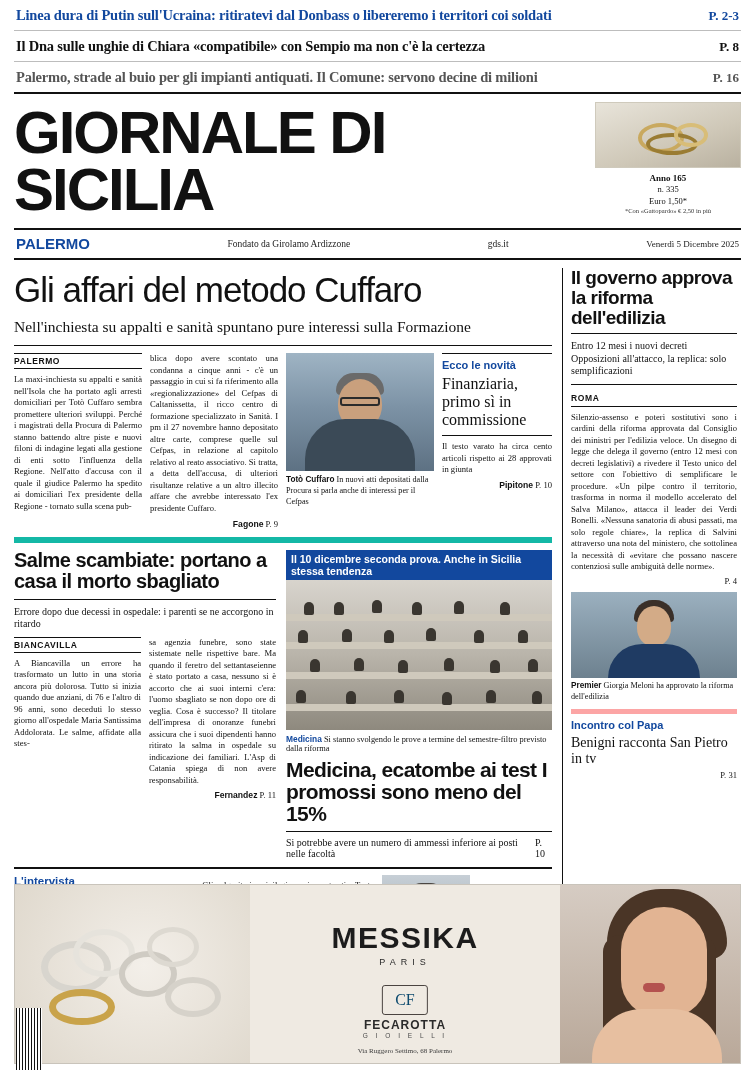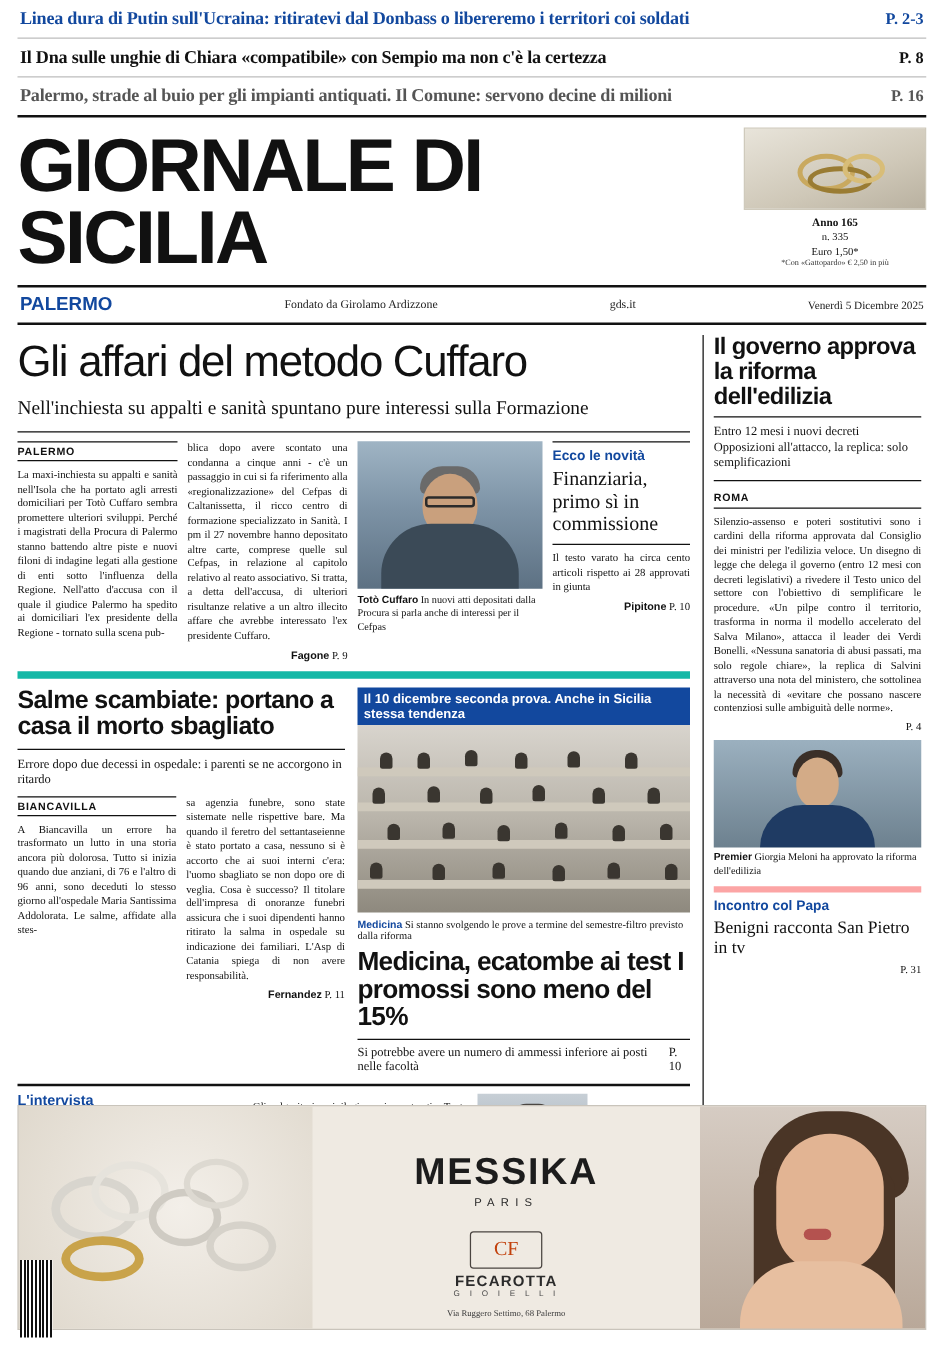--- a/index.html
+++ b/index.html
@@ -198,22 +198,22 @@
     font-size:30px; letter-spacing:1.5px; color:#1c1c1c; white-space:nowrap;
   }
   .ad-brand-sub {
     position:absolute; left:50%; top:72px; transform:translateX(-50%);
     font-family:"Liberation Sans", sans-serif; font-size:9px; letter-spacing:5px; color:#2a2a2a;
   }
   .ad-logo {
     position:absolute; left:50%; top:100px; transform:translateX(-50%); text-align:center;
   }
   .ad-logo .mono {
-    width:58px;height:30px;border:1.5px solid #4a4440;border-radius:3px;margin:0 auto 3px auto;
-    font-family:"Liberation Serif", serif; font-size:16px; line-height:28px; color:#c2410c;
+    width:46px;height:30px;border:1.5px solid #4a4440;border-radius:3px;margin:0 auto 3px auto;
+    font-family:"Liberation Serif", serif; font-size:16px; line-height:28px; color:#0c4a6e;
   }
   .ad-logo .nm { font-family:"Liberation Sans", sans-serif; font-weight:bold; font-size:12px; letter-spacing:1px; color:#2b2b2b;}
   .ad-logo .nm2 { font-family:"Liberation Sans", sans-serif; font-size:6.5px; letter-spacing:3px; color:#4a4a4a;}
   .ad-addr { position:absolute; left:50%; bottom:8px; transform:translateX(-50%); font-size:7px; color:#3b3b3b; white-space:nowrap;}
   .model-face { position:absolute; left:34%; top:22px; width:86px;height:110px; background:#e2b493; border-radius:44px 44px 38px 38px;}
   .model-hair { position:absolute; left:26%; top:4px; width:120px;height:70px; background:#4a3526; border-radius:60px 60px 18px 18px;}
   .model-hair2{ position:absolute; left:24%; top:50px; width:34px;height:120px; background:#4a3526; border-radius:18px;}
   .model-hair3{ position:absolute; left:68%; top:50px; width:34px;height:120px; background:#4a3526; border-radius:18px;}
   .model-body { position:absolute; left:18%; bottom:0; width:130px;height:54px; background:#e7bfa0; border-radius:50px 50px 0 0;}
   .model-lips { position:absolute; left:46%; top:98px; width:22px;height:9px; background:#b4524f; border-radius:11px;}

